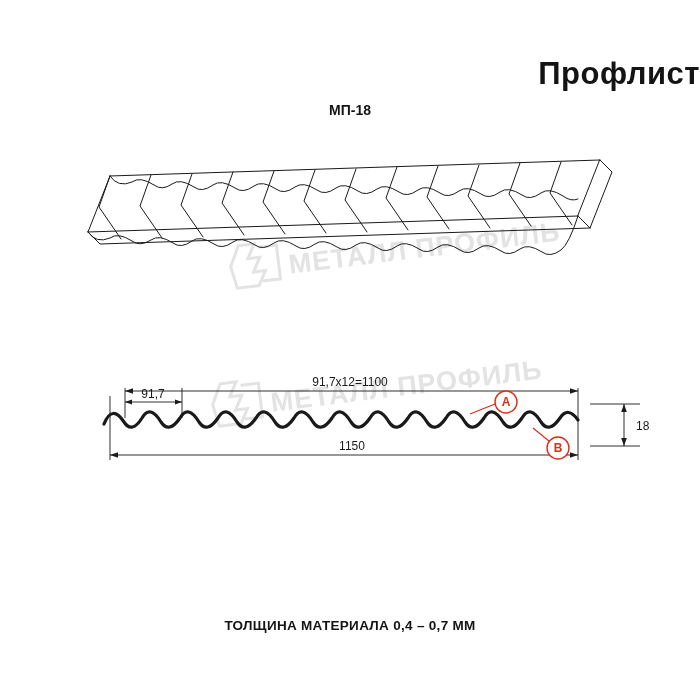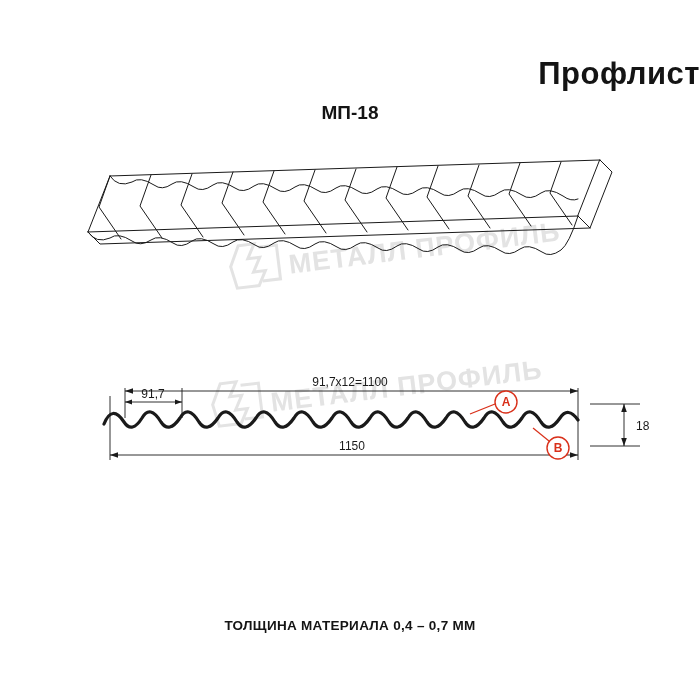--- a/index.html
+++ b/index.html
@@ -30,21 +30,21 @@
     font-weight: bold;
     letter-spacing: 0.5px;
     color: #141414;
   }
   .subtitle {
     position: absolute;
     top: 102px;
     left: 0;
     width: 700px;
     text-align: center;
-    font-size: 19px;
+    font-size: 14px;
     font-weight: bold;
     color: #141414;
   }
   .footer-note {
     position: absolute;
     top: 618px;
     left: 0;
     width: 700px;
     text-align: center;
     font-size: 13.5px;

